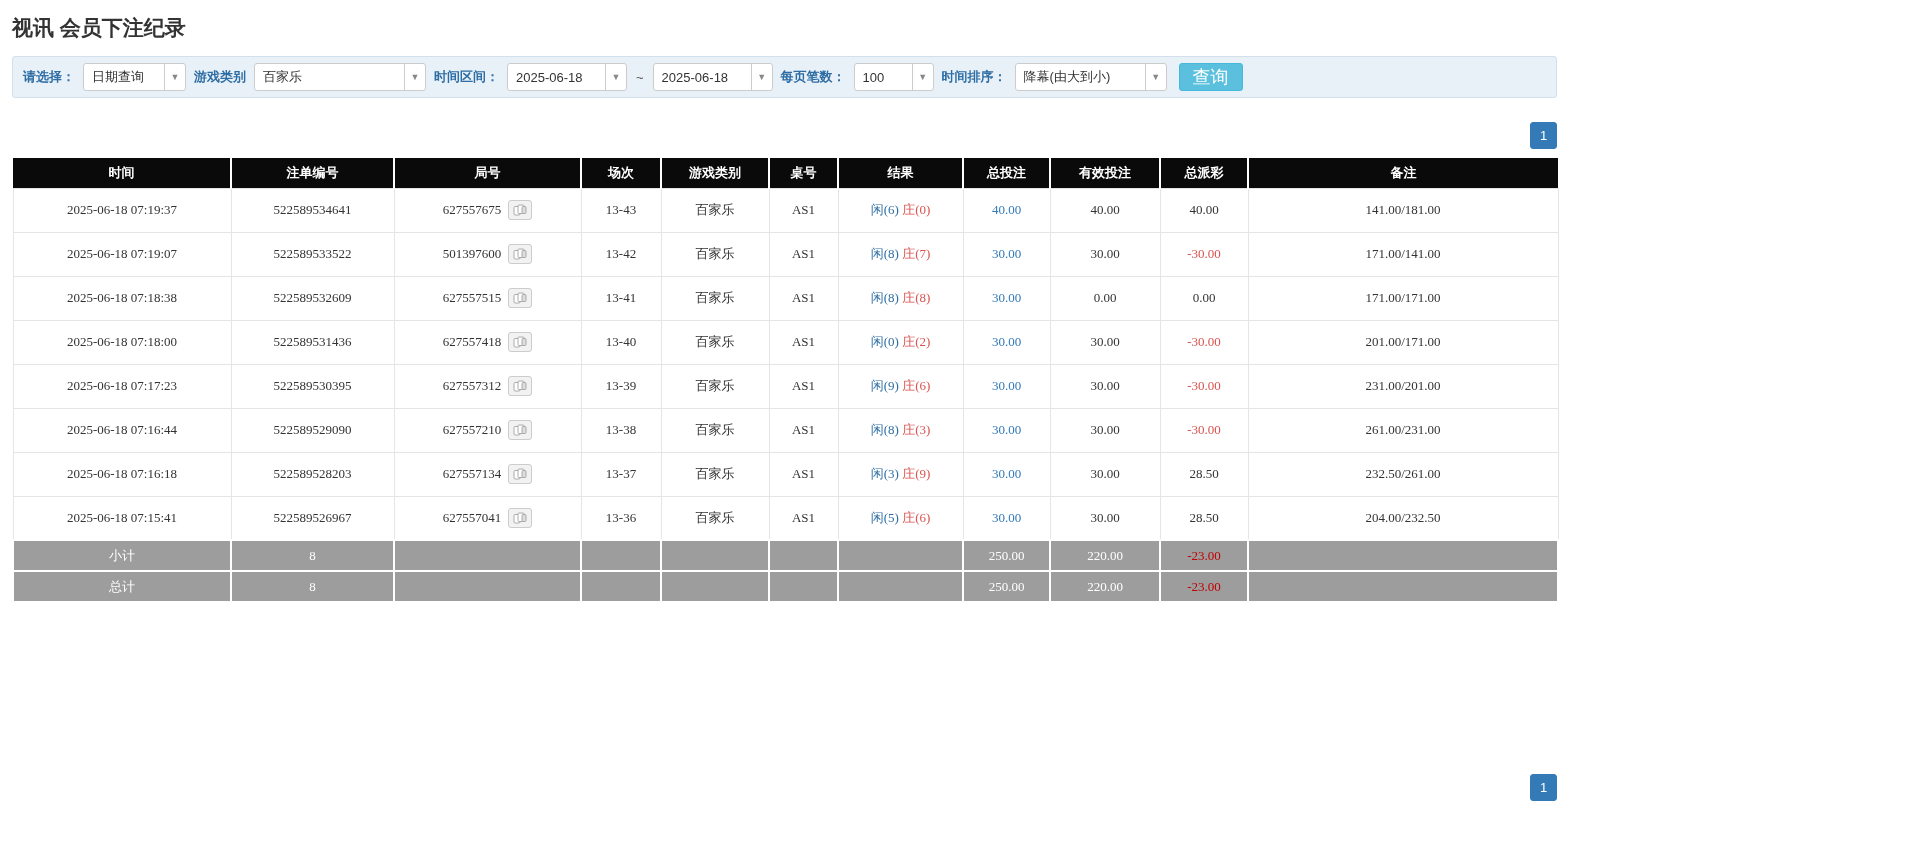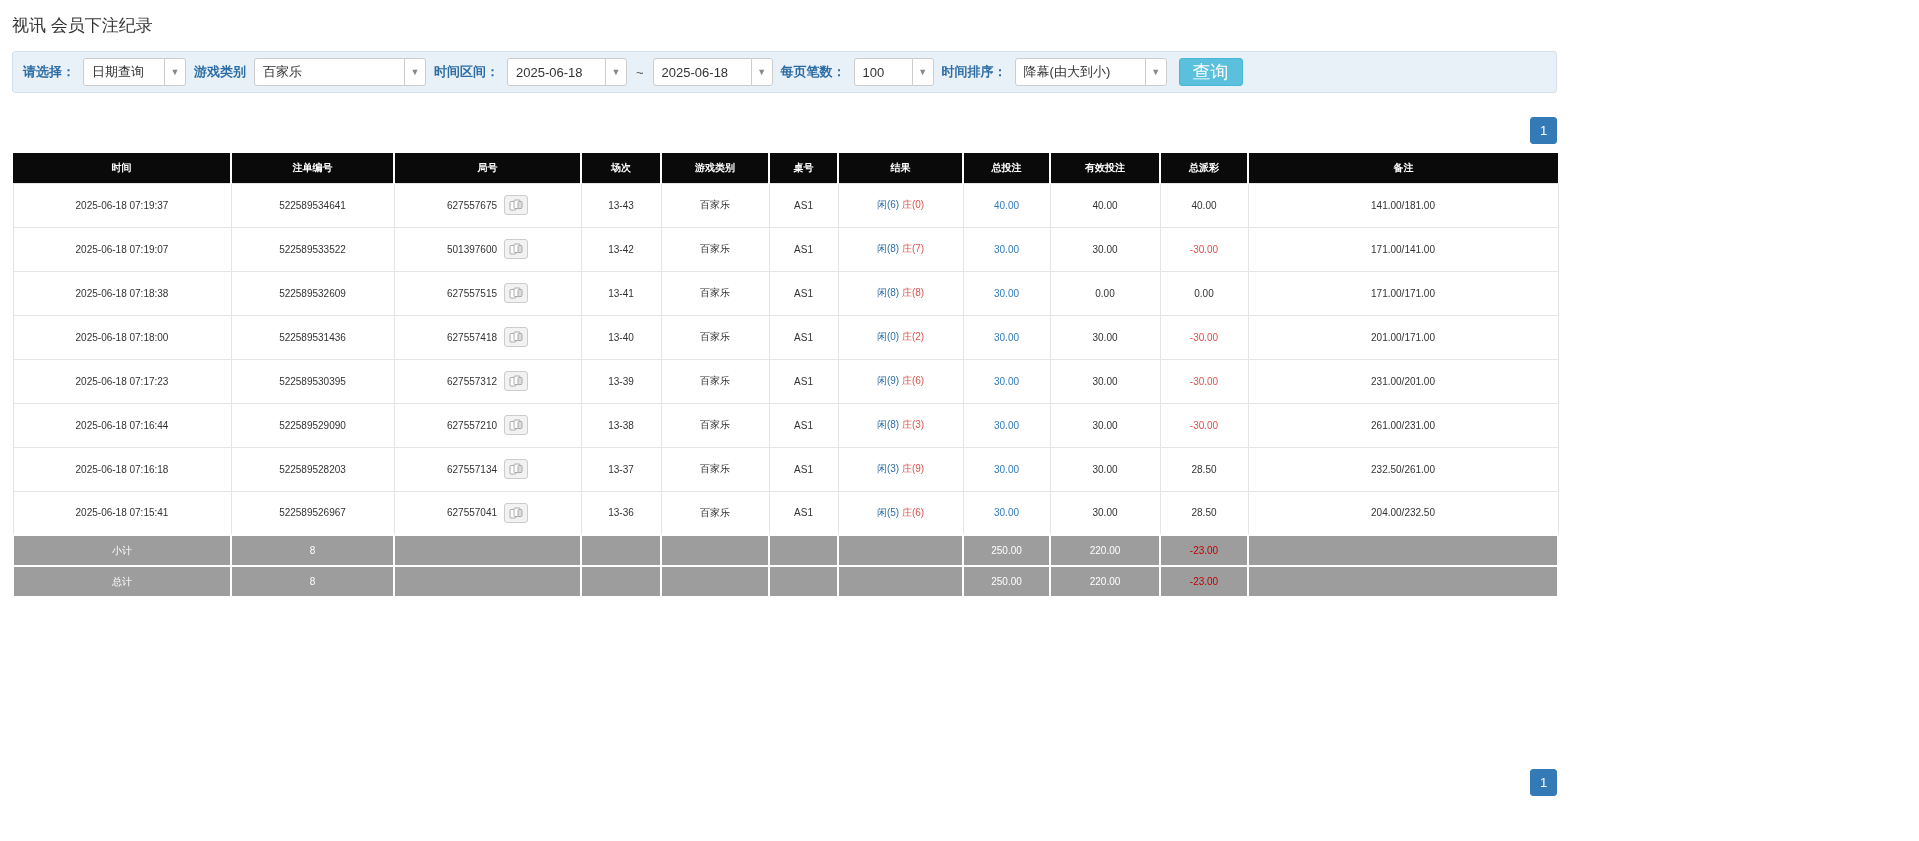--- a/index.html
+++ b/index.html
@@ -8,22 +8,22 @@
     width: 1919px;
     height: 841px;
     overflow: hidden;
     background: #fff;
     font-family: "Liberation Sans", "DejaVu Sans", sans-serif;
     color: #333;
   }
   .container { width: 1545px; margin-left: 12px; position: relative; }
 
   .page-title {
-    font-size: 17px;
-    font-weight: normal;
+    font-size: 21px;
+    font-weight: bold;
     color: #333;
     margin: 14px 0 14px 0;
   }
 
   
   .filter-bar {
     background: #e9f1f8;
     border: 1px solid #d3e0ec;
     border-radius: 3px;
     height: 42px;
@@ -93,21 +93,21 @@
     border: 1px solid #337ab7;
     color: #fff;
     font-size: 13px;
     display: flex; align-items: center; justify-content: center;
     border-radius: 3px;
     cursor: pointer;
   }
   .pagination-bottom { display: flex; justify-content: flex-end; margin-top: 171px; }
 
   
-  table { width: 100%; border-collapse: collapse; table-layout: fixed; font-size: 10px; }
+  table { width: 100%; border-collapse: collapse; table-layout: fixed; font-size: 13px; font-family: Liberation Serif, serif; }
   thead th {
     background: #0a0a0a;
     color: #fff;
     font-weight: bold;
     height: 30px;
     text-align: center;
     border-right: 2px solid #fff;
   }
   thead th:last-child { border-right: none; }
   tbody td {

